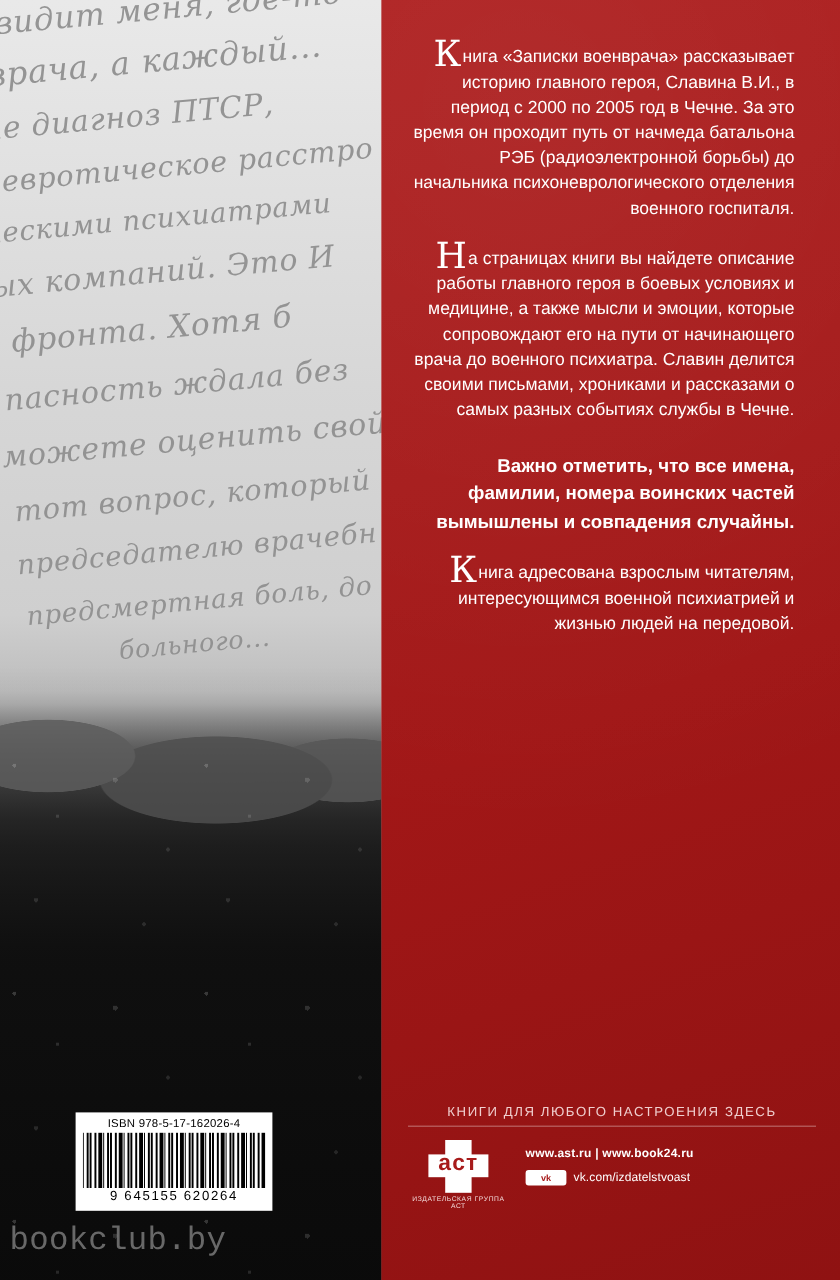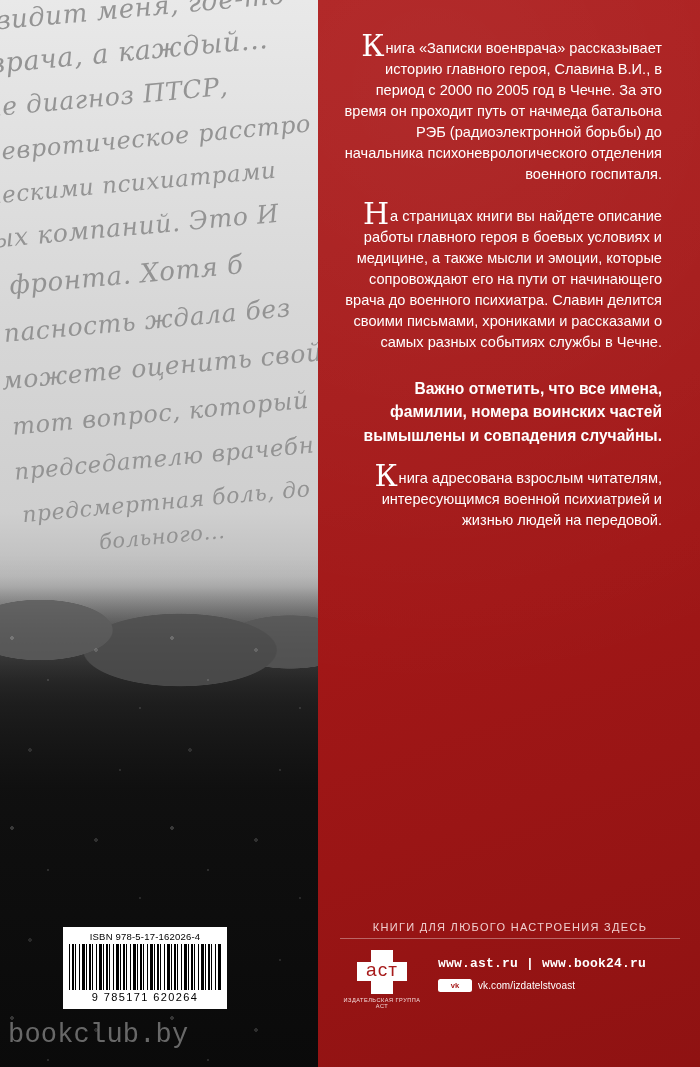--- a/index.html
+++ b/index.html
@@ -252,44 +252,43 @@
     background: #fff;
   }
   #ast-logo-mark .lettering {
     position: absolute;
     left: 0;
     top: 9px;
     width: 66px;
     text-align: center;
     color: #a71b1b;
     font-size: 19px;
-    font-weight: normal;
+    font-weight: bold;
     letter-spacing: 1px;
     z-index: 2;
     font-family: "Liberation Sans", sans-serif;
   }
   #ast-logo-caption {
     margin-top: 3px;
     font-size: 5.6px;
     letter-spacing: .5px;
     color: #f3dada;
     text-transform: uppercase;
   }
 
   #contact-col {
     flex: 1 1 auto;
     padding-top: 6px;
     color: #fff;
   }
   #site-line {
-    font-size: 13px;
+    font-size: 10px;
     font-weight: bold;
     letter-spacing: .2px;
     margin-bottom: 8px;
-    font-family: Liberation Mono, monospace;
   }
   .social-row {
     display: flex;
     align-items: center;
     gap: 6px;
     margin-bottom: 4px;
   }
   .social-badge {
     width: 34px;
     height: 13px;
@@ -328,21 +327,21 @@
       <div class="hw-line" style="font-size:25px; margin-left:-22px; margin-top:18px;">можете оценить свой</div>
       <div class="hw-line" style="font-size:24px; margin-left:-16px; margin-top:18px;">тот вопрос, который</div>
       <div class="hw-line" style="font-size:23px; margin-left:-18px; margin-top:18px;">председателю врачебн</div>
       <div class="hw-line" style="font-size:22px; margin-left:-14px; margin-top:18px;">предсмертная боль, до</div>
       <div class="hw-line" style="font-size:21px; margin-left:60px; margin-top:10px;">больного...</div>
     </div>
 
     <div id="barcode-block">
       <div id="isbn-text">ISBN 978-5-17-162026-4</div>
       <div id="barcode-bars"></div>
-      <div id="barcode-digits">9 785171 620264</div>
+      <div id="barcode-digits">9 645155 620264</div>
     </div>
 
     <div id="watermark">bookclub.by</div>
   </div>
 
   <div id="red-panel">
 
     <div id="blurb">
 
       <p class="para"><span class="drop">К</span><span>нига «Записки военврача» рассказывает историю главного героя, Славина В.И., в период с 2000 по 2005 год в Чечне. За это время он проходит путь от начмеда батальона РЭБ (радиоэлектронной борьбы) до начальника психоневрологического отделения военного госпиталя.</span></p>

